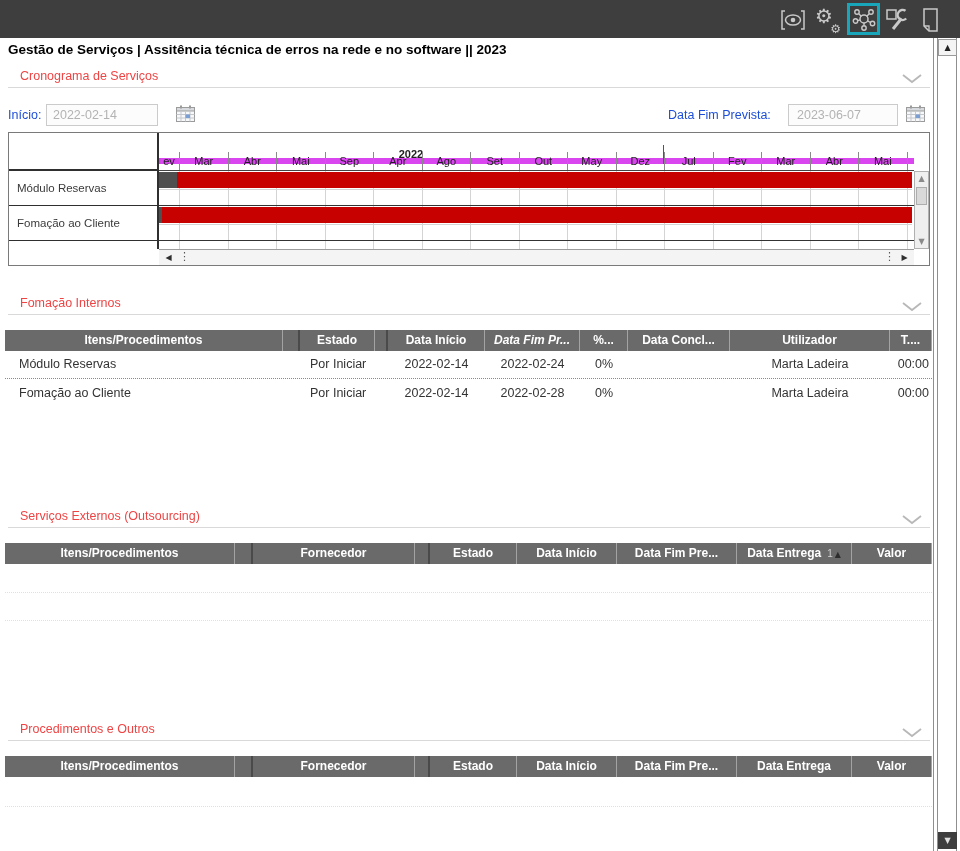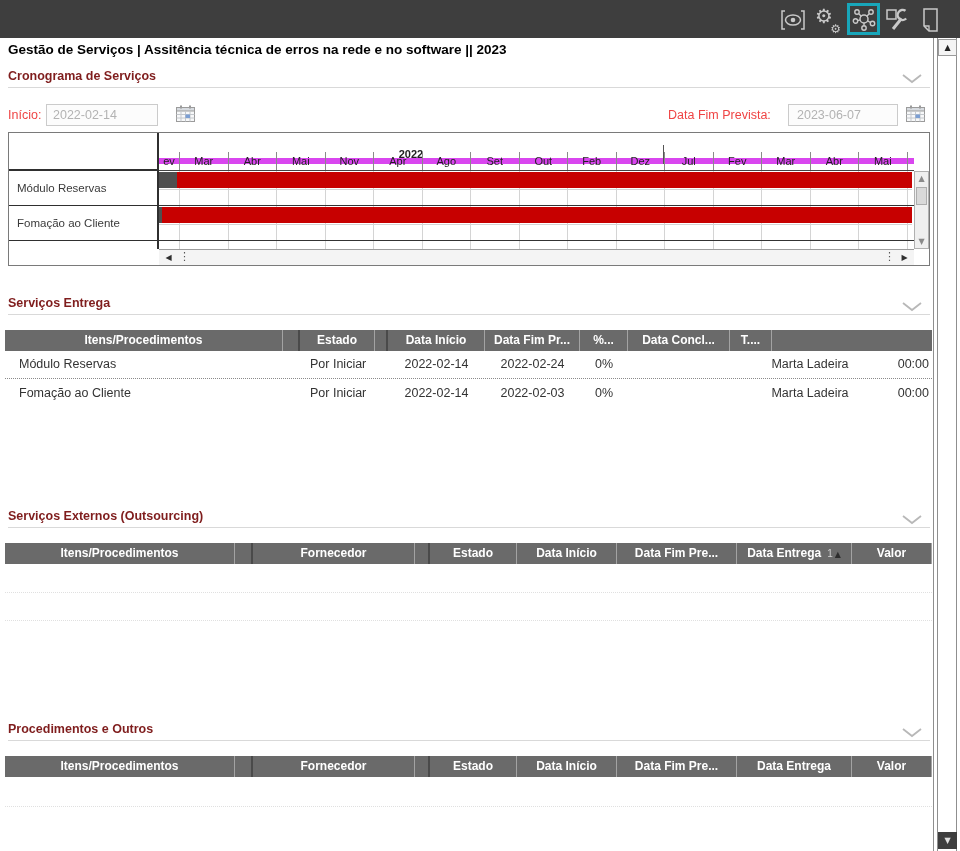--- a/index.html
+++ b/index.html
@@ -21,26 +21,26 @@
   .icon-tools { left:884px; }
   .icon-doc   { left:917px; }
   .icon-highlight { position:absolute; left:847px; top:3px; width:33px; height:32px;
                     border:3px solid #18a6ba; display:flex; align-items:center; justify-content:center; }
   .gear-wrap { position:relative; width:24px; height:24px; }
   .gear-big  { position:absolute; left:0; top:-2px; font-size:20px; color:#c9c9c9; line-height:1; }
   .gear-small{ position:absolute; right:-2px; bottom:-3px; font-size:12px; color:#c9c9c9; line-height:1; }
 
   
   .page-title { position:absolute; left:8px; top:42px; font-size:13.5px; font-weight:bold; color:#000; white-space:nowrap; }
-  .section-title { position:absolute; left:8px; font-size:12.5px; font-weight:bold; color:#7f1d1d; white-space:nowrap; }
+  .section-title { position:absolute; left:20px; font-size:12.5px; font-weight:normal; color:#ef4444; white-space:nowrap; }
   .rule { position:absolute; left:8px; width:922px; height:1px; background:#d9d9d9; }
   .chevron { position:absolute; left:901px; width:24px; height:12px; cursor:pointer; }
 
   
-  .ctl-label { position:absolute; top:103px; height:24px; line-height:24px; font-size:12.5px; color:#ef4444; }
+  .ctl-label { position:absolute; top:103px; height:24px; line-height:24px; font-size:12.5px; color:#1d4ed8; }
   .ctl-input { position:absolute; top:104px; height:22px; border:1px solid #cbcbcb; background:#fcfcfc;
                color:#b3b3b3; font-size:12.5px; padding:0 6px; font-family:"Liberation Sans",sans-serif; }
   .cal-btn { position:absolute; top:105px; width:20px; height:18px; cursor:pointer; }
 
   
   .gantt { position:absolute; left:8px; top:132px; width:922px; height:134px; border:1px solid #7a7a7a; background:#fff; }
   .g-label-col { position:absolute; left:0; top:0; width:150px; height:116px; border-right:2px solid #2f2f2f; background:#fff; }
   .g-label-head { height:38px; border-bottom:2px solid #2f2f2f; }
   .g-label-row { height:35px; border-bottom:1px solid #2f2f2f; display:flex; align-items:center;
                  padding-left:8px; font-size:11.5px; color:#3a3a3a; }
@@ -187,26 +187,26 @@
 
   <div class="g-year-row">
     <div class="g-year">2022</div>
   </div>
 
   <div class="g-month-row">
     <div class="g-month g-month-first">ev</div>
     <div class="g-month">Mar</div>
     <div class="g-month">Abr</div>
     <div class="g-month">Mai</div>
-    <div class="g-month">Nov</div>
+    <div class="g-month">Sep</div>
     <div class="g-month">Apr</div>
     <div class="g-month">Ago</div>
     <div class="g-month">Set</div>
     <div class="g-month">Out</div>
-    <div class="g-month">Feb</div>
+    <div class="g-month">May</div>
     <div class="g-month">Dez</div>
     <div class="g-month">Jul</div>
     <div class="g-month">Fev</div>
     <div class="g-month">Mar</div>
     <div class="g-month">Abr</div>
     <div class="g-month">Mai</div>
     <div class="g-month g-month-last"></div>
   </div>
 
   <div class="g-rows">
@@ -230,37 +230,38 @@
   </div>
 
   <div class="g-hscroll">
     <div class="ghs-btn ghs-left glyph">◀</div>
     <div class="ghs-dots ghs-dots1 glyph">⋮</div>
     <div class="ghs-dots ghs-dots2 glyph">⋮</div>
     <div class="ghs-btn ghs-right glyph">▶</div>
   </div>
 </div>
 
-<div class="section-title" style="top:296px;">Serviços Entrega</div>
+<div class="section-title" style="top:296px;">Fomação Internos</div>
 <div class="chevron" style="top:298px;">
   <svg width="22" height="11">
       <polyline points="2,2 11,9 20,2" fill="none" stroke="#b8b8b8" stroke-width="1.8"></polyline>
     </svg>
 </div>
 <div class="rule" style="top:314px;"></div>
 
 <div class="tbl-head" style="top:330px;">
   <div class="th" style="width:278px;">Itens/Procedimentos</div>
   <div class="th-sp" style="width:17px;"></div>
   <div class="th" style="width:75px;">Estado</div>
   <div class="th-sp" style="width:13px;"></div>
   <div class="th" style="width:97px;">Data Início</div>
-  <div class="th" style="width:95px;">Data Fim Pr...</div>
+  <div class="th" style="width:95px;font-style:italic;">Data Fim Pr...</div>
   <div class="th" style="width:48px;">%...</div>
   <div class="th" style="width:102px;">Data Concl...</div>
+  <div class="th" style="width:160px;">Utilizador</div>
   <div class="th" style="width:42px;">T....</div>
 </div>
 
 <div class="tbl-row row-dotted" style="top:351px;">
   <div class="td td-left" style="width:278px;">Módulo Reservas</div>
   <div class="td" style="width:17px;"></div>
   <div class="td td-left2" style="width:75px;">Por Iniciar</div>
   <div class="td" style="width:13px;"></div>
   <div class="td td-c" style="width:97px;">2022-02-14</div>
   <div class="td td-c" style="width:95px;">2022-02-24</div>
@@ -269,21 +270,21 @@
   <div class="td td-c" style="width:160px;">Marta Ladeira</div>
   <div class="td td-r" style="width:42px;">00:00</div>
 </div>
 
 <div class="tbl-row" style="top:380px;">
   <div class="td td-left" style="width:278px;">Fomação ao Cliente</div>
   <div class="td" style="width:17px;"></div>
   <div class="td td-left2" style="width:75px;">Por Iniciar</div>
   <div class="td" style="width:13px;"></div>
   <div class="td td-c" style="width:97px;">2022-02-14</div>
-  <div class="td td-c" style="width:95px;">2022-02-03</div>
+  <div class="td td-c" style="width:95px;">2022-02-28</div>
   <div class="td td-c" style="width:48px;">0%</div>
   <div class="td td-c" style="width:102px;"></div>
   <div class="td td-c" style="width:160px;">Marta Ladeira</div>
   <div class="td td-r" style="width:42px;">00:00</div>
 </div>
 
 <div class="section-title" style="top:509px;">Serviços Externos (Outsourcing)</div>
 <div class="chevron" style="top:511px;">
   <svg width="22" height="11">
       <polyline points="2,2 11,9 20,2" fill="none" stroke="#b8b8b8" stroke-width="1.8"></polyline>

